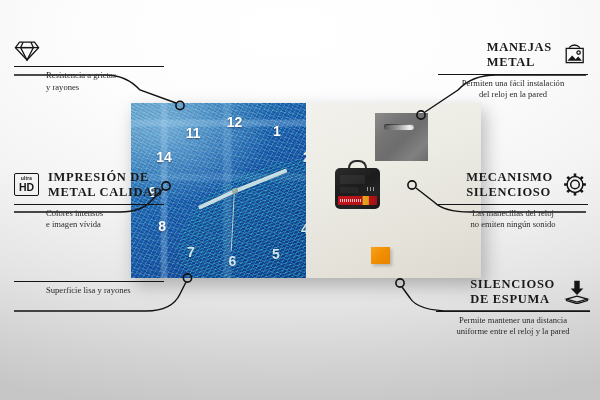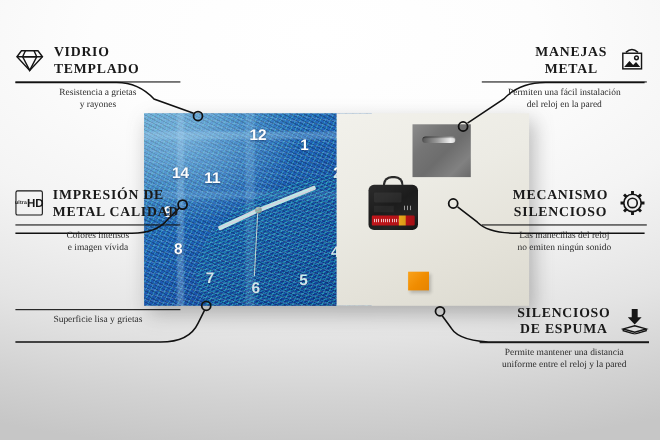--- a/index.html
+++ b/index.html
@@ -206,53 +206,53 @@
   .callout .title {
     font-family: "Liberation Serif", serif;
     font-weight: bold;
     font-size: 12.5px;
     letter-spacing: 0.7px;
     line-height: 1.18;
     color: #1a1a1a;
     white-space: pre-line;
   }
   .callout.left .title { text-align: left; }
-  .callout.right .title { text-align: center; }
+  .callout.right .title { text-align: left; }
 
   .callout .rule {
     height: 1.4px;
     background: #151515;
     margin: 4px 0 3px 0;
   }
 
   .callout .sub {
     font-family: "Liberation Serif", serif;
     font-size: 8.6px;
     line-height: 1.35;
     color: #2b2b2b;
     white-space: pre-line;
   }
-  .callout.left .sub { text-align: center; }
+  .callout.left .sub { text-align: left; margin-left: 32px; }
   .callout.right .sub { text-align: center; }
 
   .ico { flex: 0 0 auto; display: block; }
 
   
   #callout-tempered-glass { left: 14px;  top: 40px;  width: 150px; }
   #callout-hd-print       { left: 14px;  top: 170px; width: 150px; }
   #callout-polished-edges { left: 14px;  top: 277px; width: 150px; }
   #callout-metal-handles  { left: 438px; top: 40px;  width: 150px; }
   #callout-silent-mech    { left: 438px; top: 170px; width: 150px; }
   #callout-foam-spacer    { left: 436px; top: 277px; width: 154px; }
 
   .hd-badge {
     width: 25px; height: 23px;
     border: 1.6px solid #151515;
     border-radius: 2px;
-    display: flex; 
+    display: flex; flex-direction: column;
     align-items: center; justify-content: center;
     line-height: 1;
   }
   .hd-badge .u {
     font-family: "Liberation Sans", sans-serif;
     font-size: 4.6px; font-weight: bold; letter-spacing: 0.2px;
     color: #151515;
   }
   .hd-badge .hd {
     font-family: "Liberation Sans", sans-serif;
@@ -273,21 +273,21 @@
         <span style="left:70.5%;top:16%;">1</span>
         <span style="left:85%;  top:31%;">2</span>
         <span style="left:89.5%;top:52%;">3</span>
         <span style="left:84%;  top:72%;">4</span>
         <span style="left:70%;  top:86%;">5</span>
         <span style="left:49%;  top:90%;">6</span>
         <span style="left:29%;  top:85%;">7</span>
         <span style="left:15%;  top:70%;">8</span>
         <span style="left:10.5%;top:51%;">9</span>
         <span style="left:16%;  top:31%;">14</span>
-        <span style="left:30%;  top:17%;margin-top:28px;">11</span>
+        <span style="left:30%;  top:17%;">11</span>
       </div>
       <div class="hand hour"></div>
       <div class="hand minute"></div>
       <div class="hand second"></div>
       <div class="hand-cap"></div>
     </div>
 
     <div class="clock-back">
       <div class="hanger-plate">
         <div class="hanger-slot"></div>
@@ -329,22 +329,20 @@
   <div class="callout left" id="callout-tempered-glass">
     <div class="head">
       <svg class="ico" width="26" height="22" viewBox="0 0 26 22">
         <g fill="none" stroke="#151515" stroke-width="1.3">
           <path d="M5.5 2.2 H20.5 L24.6 7.6 L13 20 L1.4 7.6 Z"></path>
           <path d="M1.4 7.6 H24.6"></path>
           <path d="M9.1 2.2 L6.6 7.6 L13 20 L19.4 7.6 L16.9 2.2"></path>
           <path d="M6.6 7.6 H19.4"></path>
         </g>
       </svg>
-      <div class="title">VIDRIO
-TEMPLADO</div>
     </div>
     <div class="rule"></div>
     <div class="sub">Resistencia a grietas
 y rayones</div>
   </div>
 
   <div class="callout left" id="callout-hd-print">
     <div class="head">
       <div class="hd-badge ico">
         <span class="u">ultra</span>
@@ -353,21 +351,21 @@
       <div class="title">IMPRESIÓN DE
 METAL CALIDAD</div>
     </div>
     <div class="rule"></div>
     <div class="sub">Colores intensos
 e imagen vívida</div>
   </div>
 
   <div class="callout left" id="callout-polished-edges">
     <div class="rule"></div>
-    <div class="sub">Superficie lisa y grietas</div>
+    <div class="sub">Superficie lisa y rayones</div>
   </div>
 
   <div class="callout right" id="callout-metal-handles">
     <div class="head">
       <div class="title">MANEJAS
 METAL</div>
       <svg class="ico" width="27" height="23" viewBox="0 0 27 23">
         <g fill="none" stroke="#151515" stroke-width="1.3">
           <path d="M8 4.6 Q13.5 -0.6 19 4.6"></path>
           <rect x="5.2" y="5.4" width="17" height="14.2"></rect>

